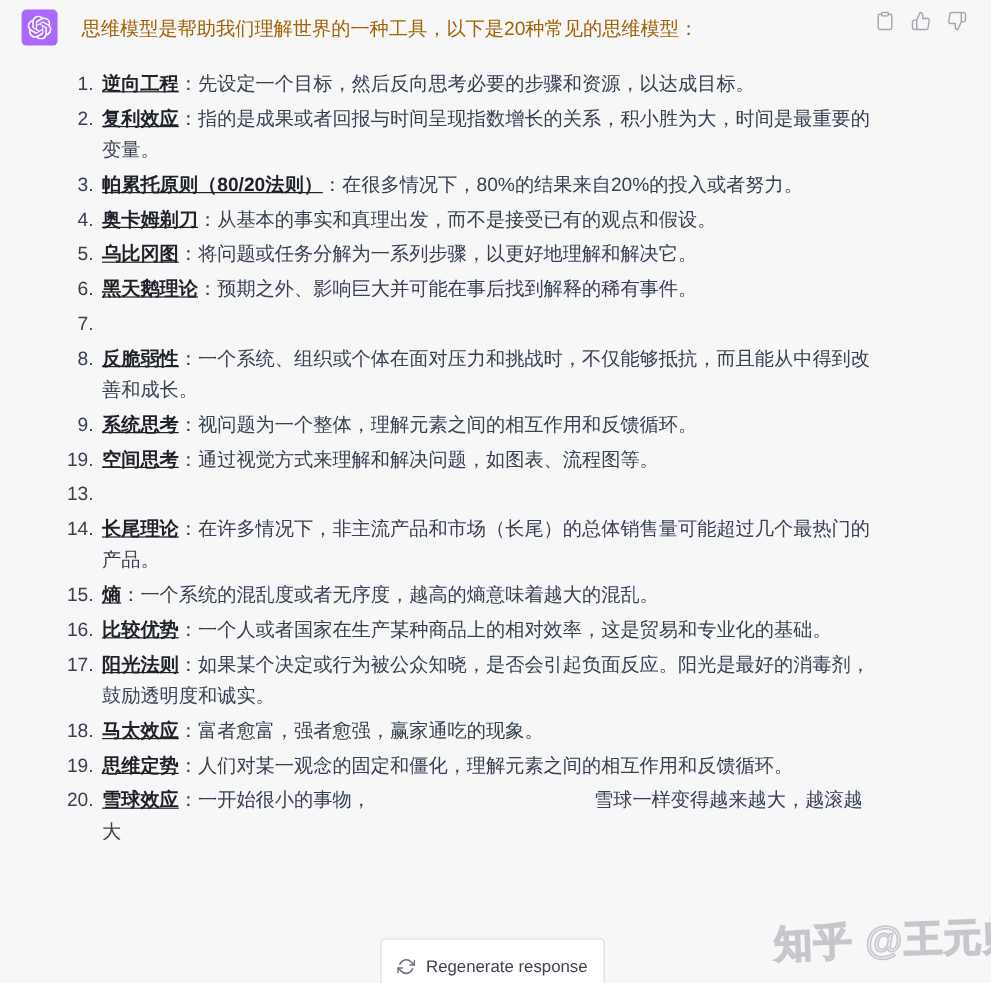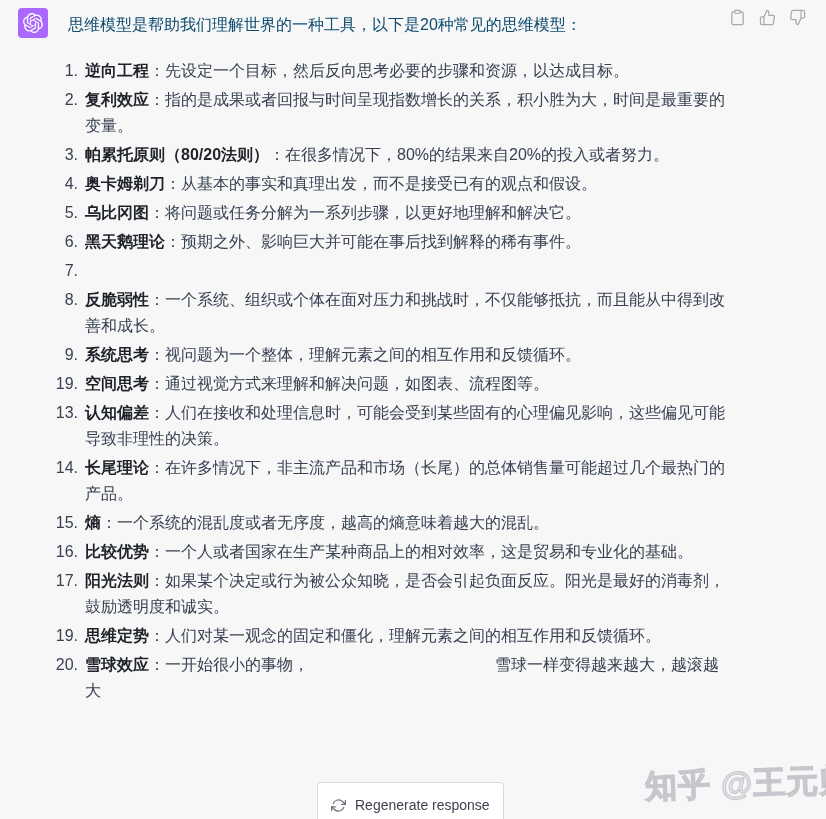--- a/index.html
+++ b/index.html
@@ -12,21 +12,21 @@
     color:#374151;
   }
   .avatar{
     position:absolute;left:18px;top:8px;
     width:30px;height:30px;border-radius:4px;
     background:#ab68ff;
     display:flex;align-items:center;justify-content:center;
   }
   .intro{
     position:absolute;left:68px;top:13px;width:620px;
-    font-size:16px;line-height:24px;color:#0c4a6e;
+    font-size:16px;line-height:24px;color:#a16207;
   }
   .actions{
     position:absolute;right:20px;top:9px;
     display:flex;gap:13px;
   }
   .action-btn{
     background:none;border:none;padding:0;margin:0;
     color:#a6a6b0;cursor:pointer;line-height:0;
   }
   .list{
@@ -36,21 +36,21 @@
   .row{
     display:flex;
     margin-bottom:3px;
     font-size:16px;line-height:26px;
   }
   .num{
     flex:none;width:51px;box-sizing:border-box;
     text-align:right;padding-right:7px;color:#374151;
   }
   .content{flex:1;max-width:642px;}
-  .term{font-weight:bold;color:#1f2329;}
+  .term{font-weight:bold;color:#1f2329;text-decoration:underline;}
   .spacer{display:inline-block;width:186px;height:1px;}
   .cont3{display:block;}
   .regen{
     position:absolute;left:317px;top:782px;height:46px;
     display:flex;align-items:center;gap:9px;
     background:#ffffff;border:1px solid #d9d9e3;border-radius:4px;
     padding:0 13px;font-size:14px;color:#40414f;
     font-family:"Liberation Sans",sans-serif;
     cursor:pointer;z-index:5;
   }
@@ -156,23 +156,20 @@
     </div>
   </li>
     <li class="row">
     <span class="num">19.</span>
     <div class="content">
       <strong class="term">空间思考</strong><span class="desc">：通过视觉方式来理解和解决问题，如图表、流程图等。</span>
     </div>
   </li>
     <li class="row">
     <span class="num">13.</span>
-    <div class="content">
-      <strong class="term">认知偏差</strong><span class="desc">：人们在接收和处理信息时，可能会受到某些固有的心理偏见影响，这些偏见可能导致非理性的决策。</span>
-    </div>
   </li>
     <li class="row">
     <span class="num">14.</span>
     <div class="content">
       <strong class="term">长尾理论</strong><span class="desc">：在许多情况下，非主流产品和市场（长尾）的总体销售量可能超过几个最热门的产品。</span>
     </div>
   </li>
     <li class="row">
     <span class="num">15.</span>
     <div class="content">
@@ -182,20 +179,26 @@
     <li class="row">
     <span class="num">16.</span>
     <div class="content">
       <strong class="term">比较优势</strong><span class="desc">：一个人或者国家在生产某种商品上的相对效率，这是贸易和专业化的基础。</span>
     </div>
   </li>
     <li class="row">
     <span class="num">17.</span>
     <div class="content">
       <strong class="term">阳光法则</strong><span class="desc">：如果某个决定或行为被公众知晓，是否会引起负面反应。阳光是最好的消毒剂，鼓励透明度和诚实。</span>
+    </div>
+  </li>
+    <li class="row">
+    <span class="num">18.</span>
+    <div class="content">
+      <strong class="term">马太效应</strong><span class="desc">：富者愈富，强者愈强，赢家通吃的现象。</span>
     </div>
   </li>
     <li class="row">
     <span class="num">19.</span>
     <div class="content">
       <strong class="term">思维定势</strong><span class="desc">：人们对某一观念的固定和僵化，理解元素之间的相互作用和反馈循环。</span>
     </div>
   </li>
     <li class="row">
     <span class="num">20.</span>

